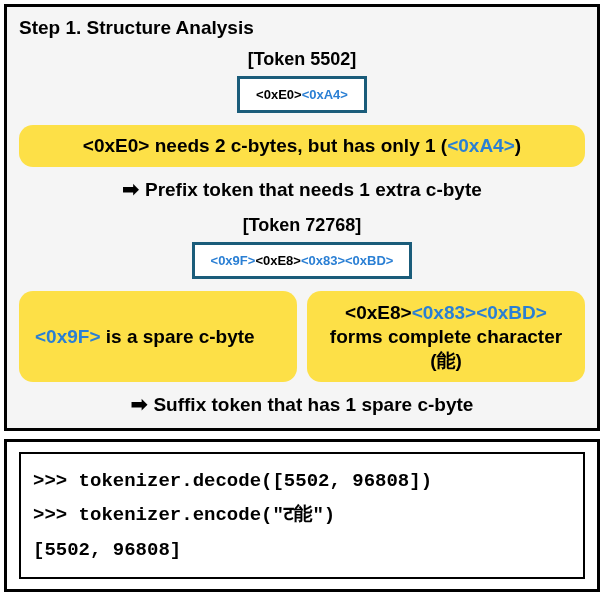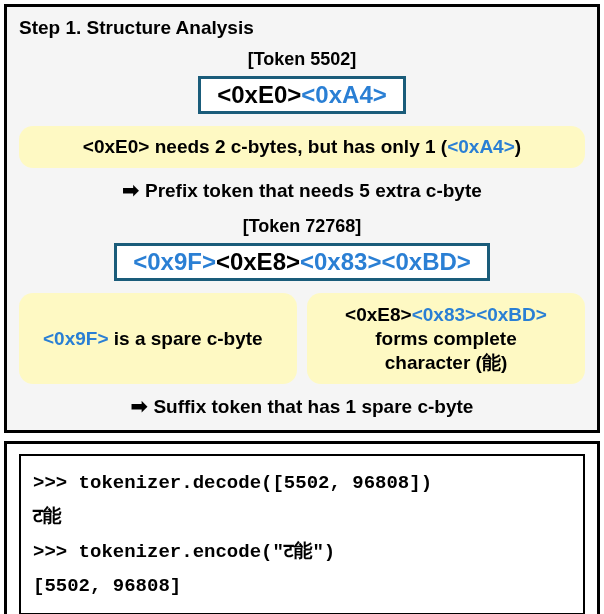--- a/index.html
+++ b/index.html
@@ -30,30 +30,30 @@
   .center { text-align: center; }
   .token-label {
     font-weight: bold;
     font-size: 18px;
     margin-bottom: 6px;
   }
   .byte-box {
     display: inline-block;
     border: 3px solid #1a5c7a;
     background: #fff;
-    padding: 2px 16px;
+    padding: 8px 16px;
     font-weight: bold;
-    font-size: 24px;
+    font-size: 13px;
     margin-bottom: 12px;
   }
   .byte-blue { color: #2a7fd4; }
   .gray-box {
-    background: #fef9c3;
+    background: #fde047;
     border-radius: 14px;
-    padding: 10px 24px;
+    padding: 10px 16px;
     font-size: 19px;
     font-weight: bold;
     text-align: center;
   }
   .gray-box-row {
     display: flex;
     gap: 10px;
     margin-bottom: 10px;
   }
   .gray-box-row .gray-box {
@@ -97,21 +97,21 @@
     <div class="byte-box">
       <span>&lt;0xE0&gt;</span><span class="byte-blue">&lt;0xA4&gt;</span>
     </div>
   </div>
 
   <div class="gray-box" style="margin-bottom:6px;">
     <span>&lt;0xE0&gt; needs 2 c-bytes, but has only 1 (</span><span class="byte-blue">&lt;0xA4&gt;</span><span>)</span>
   </div>
 
   <div class="arrow-line">
-    <span class="arrow">➡</span><span>Prefix token that needs 5 extra c-byte</span>
+    <span class="arrow">➡</span><span>Prefix token that needs 1 extra c-byte</span>
   </div>
 
   <div class="center">
     <div class="token-label">[Token 72768]</div>
     <div class="byte-box">
       <span class="byte-blue">&lt;0x9F&gt;</span><span>&lt;0xE8&gt;</span><span class="byte-blue">&lt;0x83&gt;</span><span class="byte-blue">&lt;0xBD&gt;</span>
     </div>
   </div>
 
   <div class="gray-box-row">
@@ -128,17 +128,16 @@
   </div>
 
   <div class="arrow-line" style="margin-bottom:2px;">
     <span class="arrow">➡</span><span>Suffix token that has 1 spare c-byte</span>
   </div>
 </div>
 
 <div class="panel panel-2">
   <div class="code-box">
     <div class="code-line">&gt;&gt;&gt; tokenizer.decode([5502, 96808])</div>
-    <div class="code-line">ट能</div>
     <div class="code-line">&gt;&gt;&gt; tokenizer.encode("ट能")</div>
     <div class="code-line">[5502, 96808]</div>
   </div>
 </div>
 
 </body></html>

